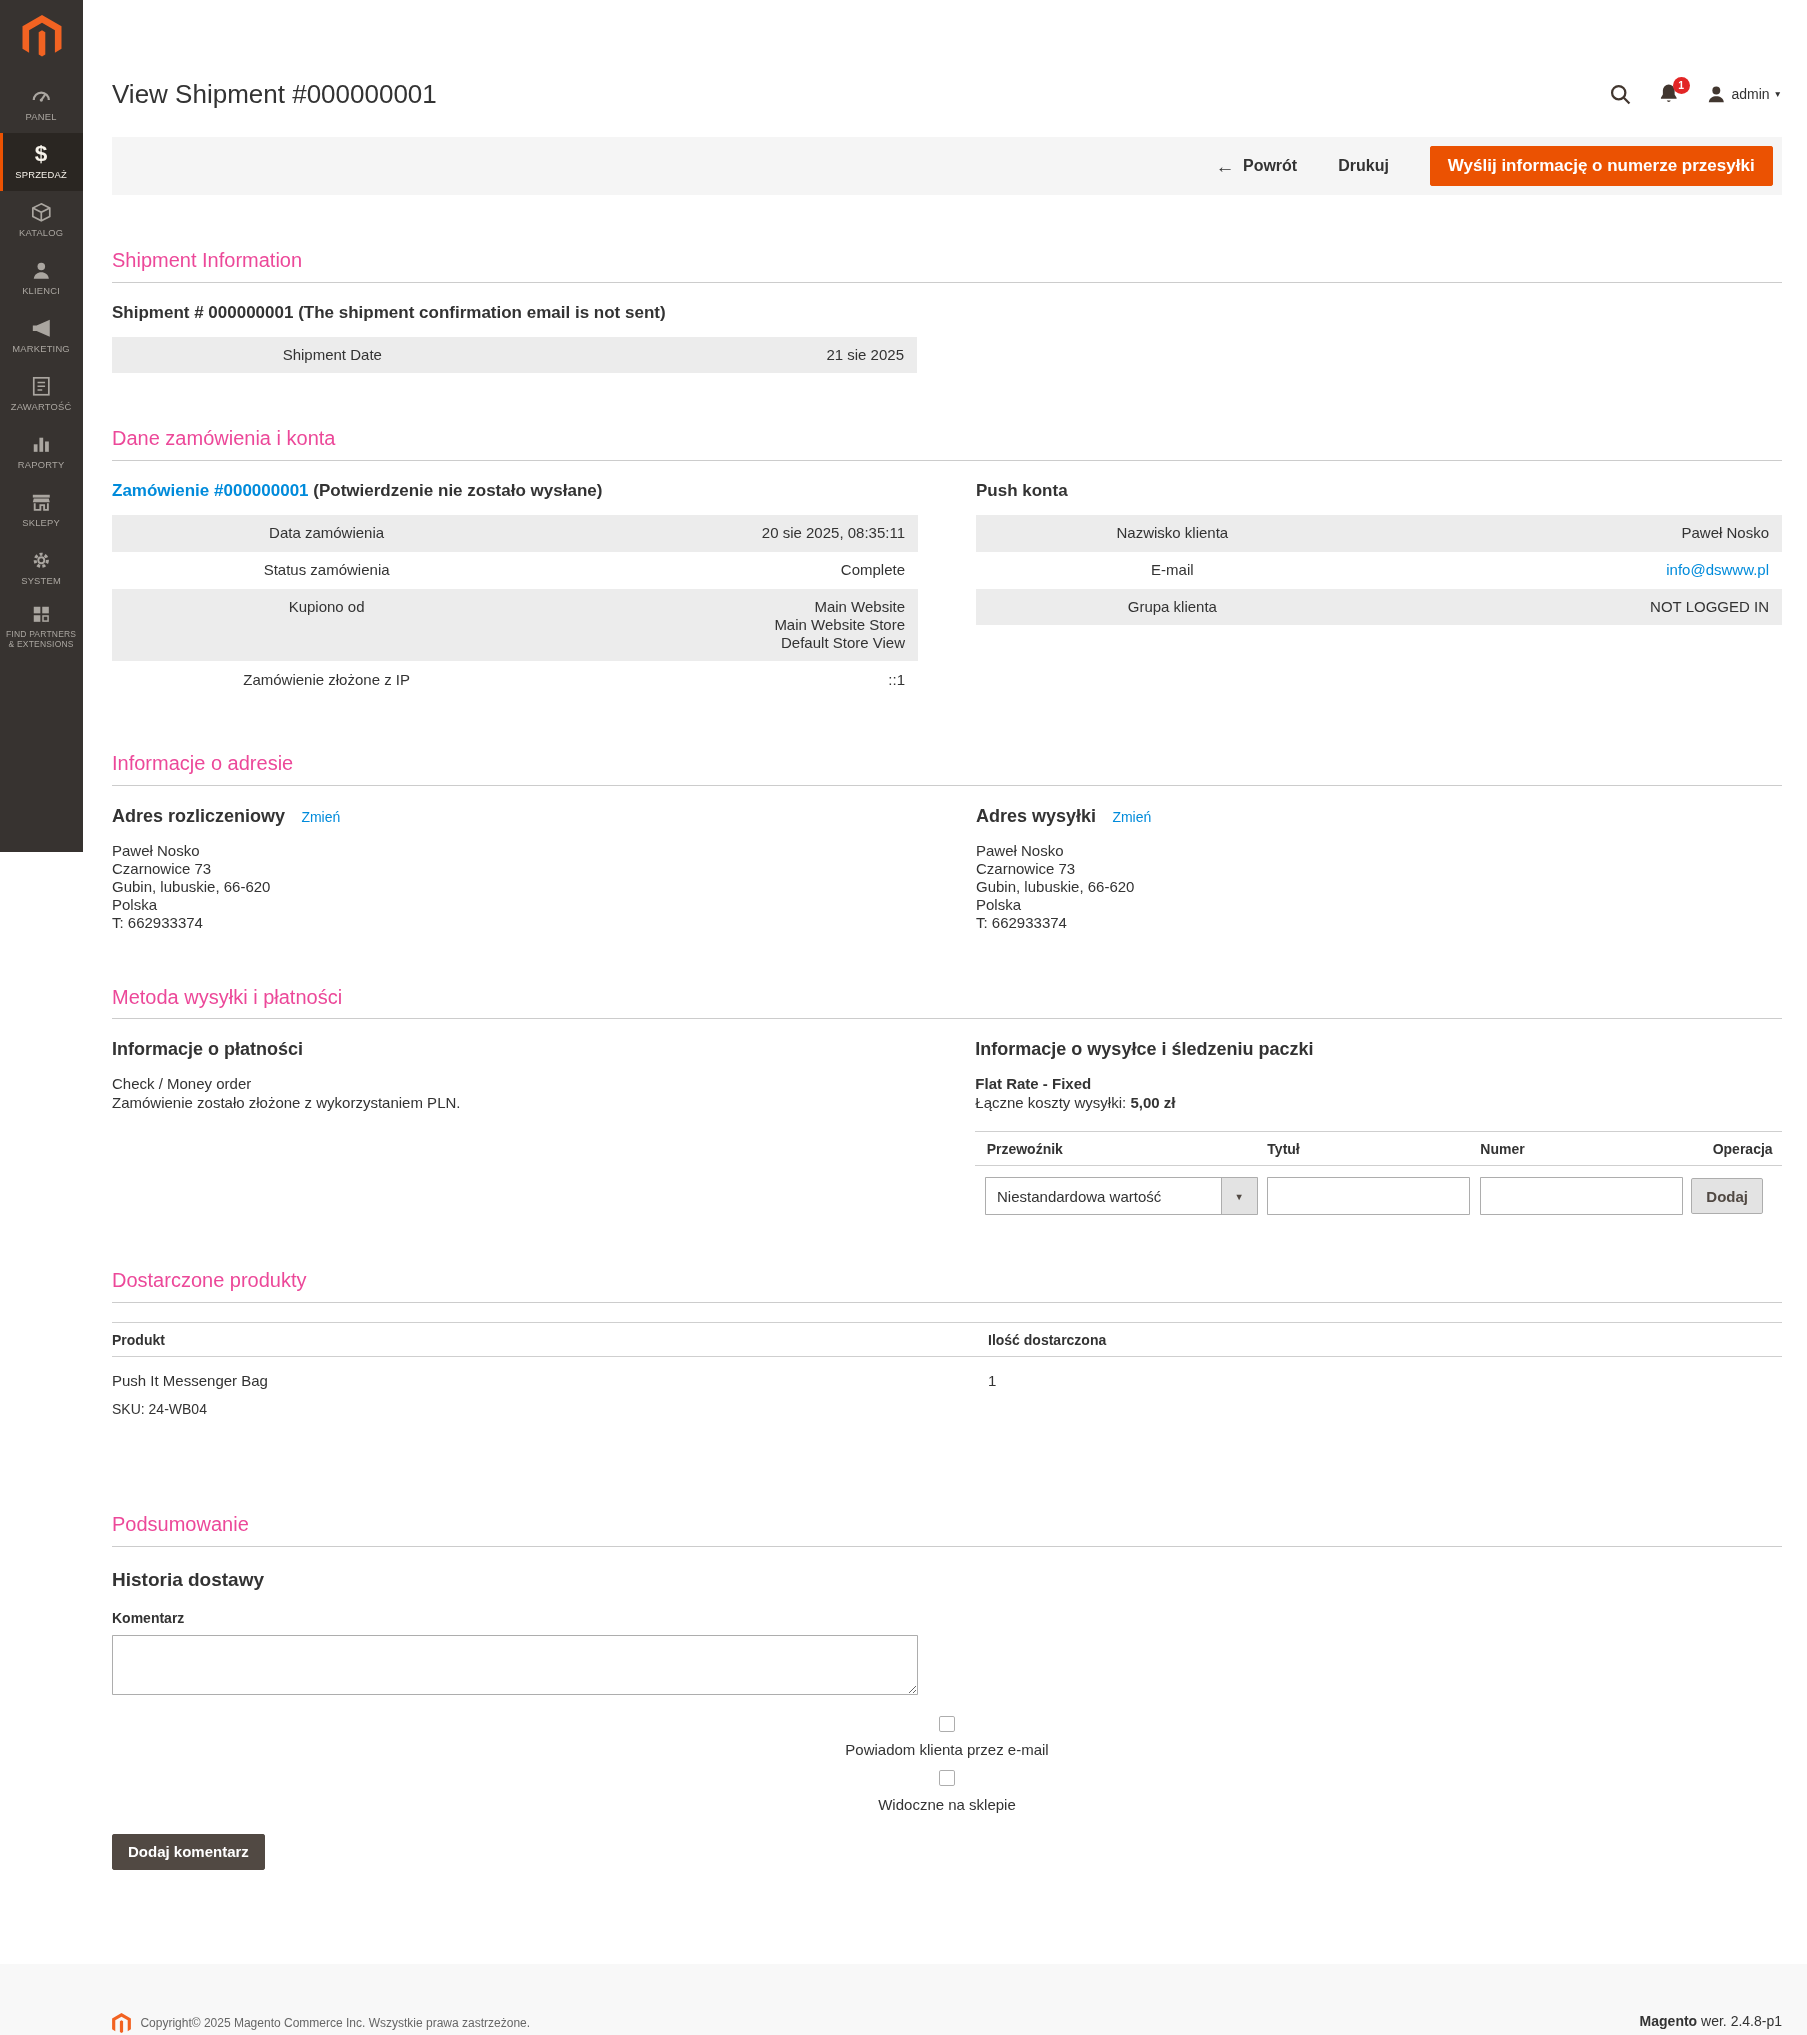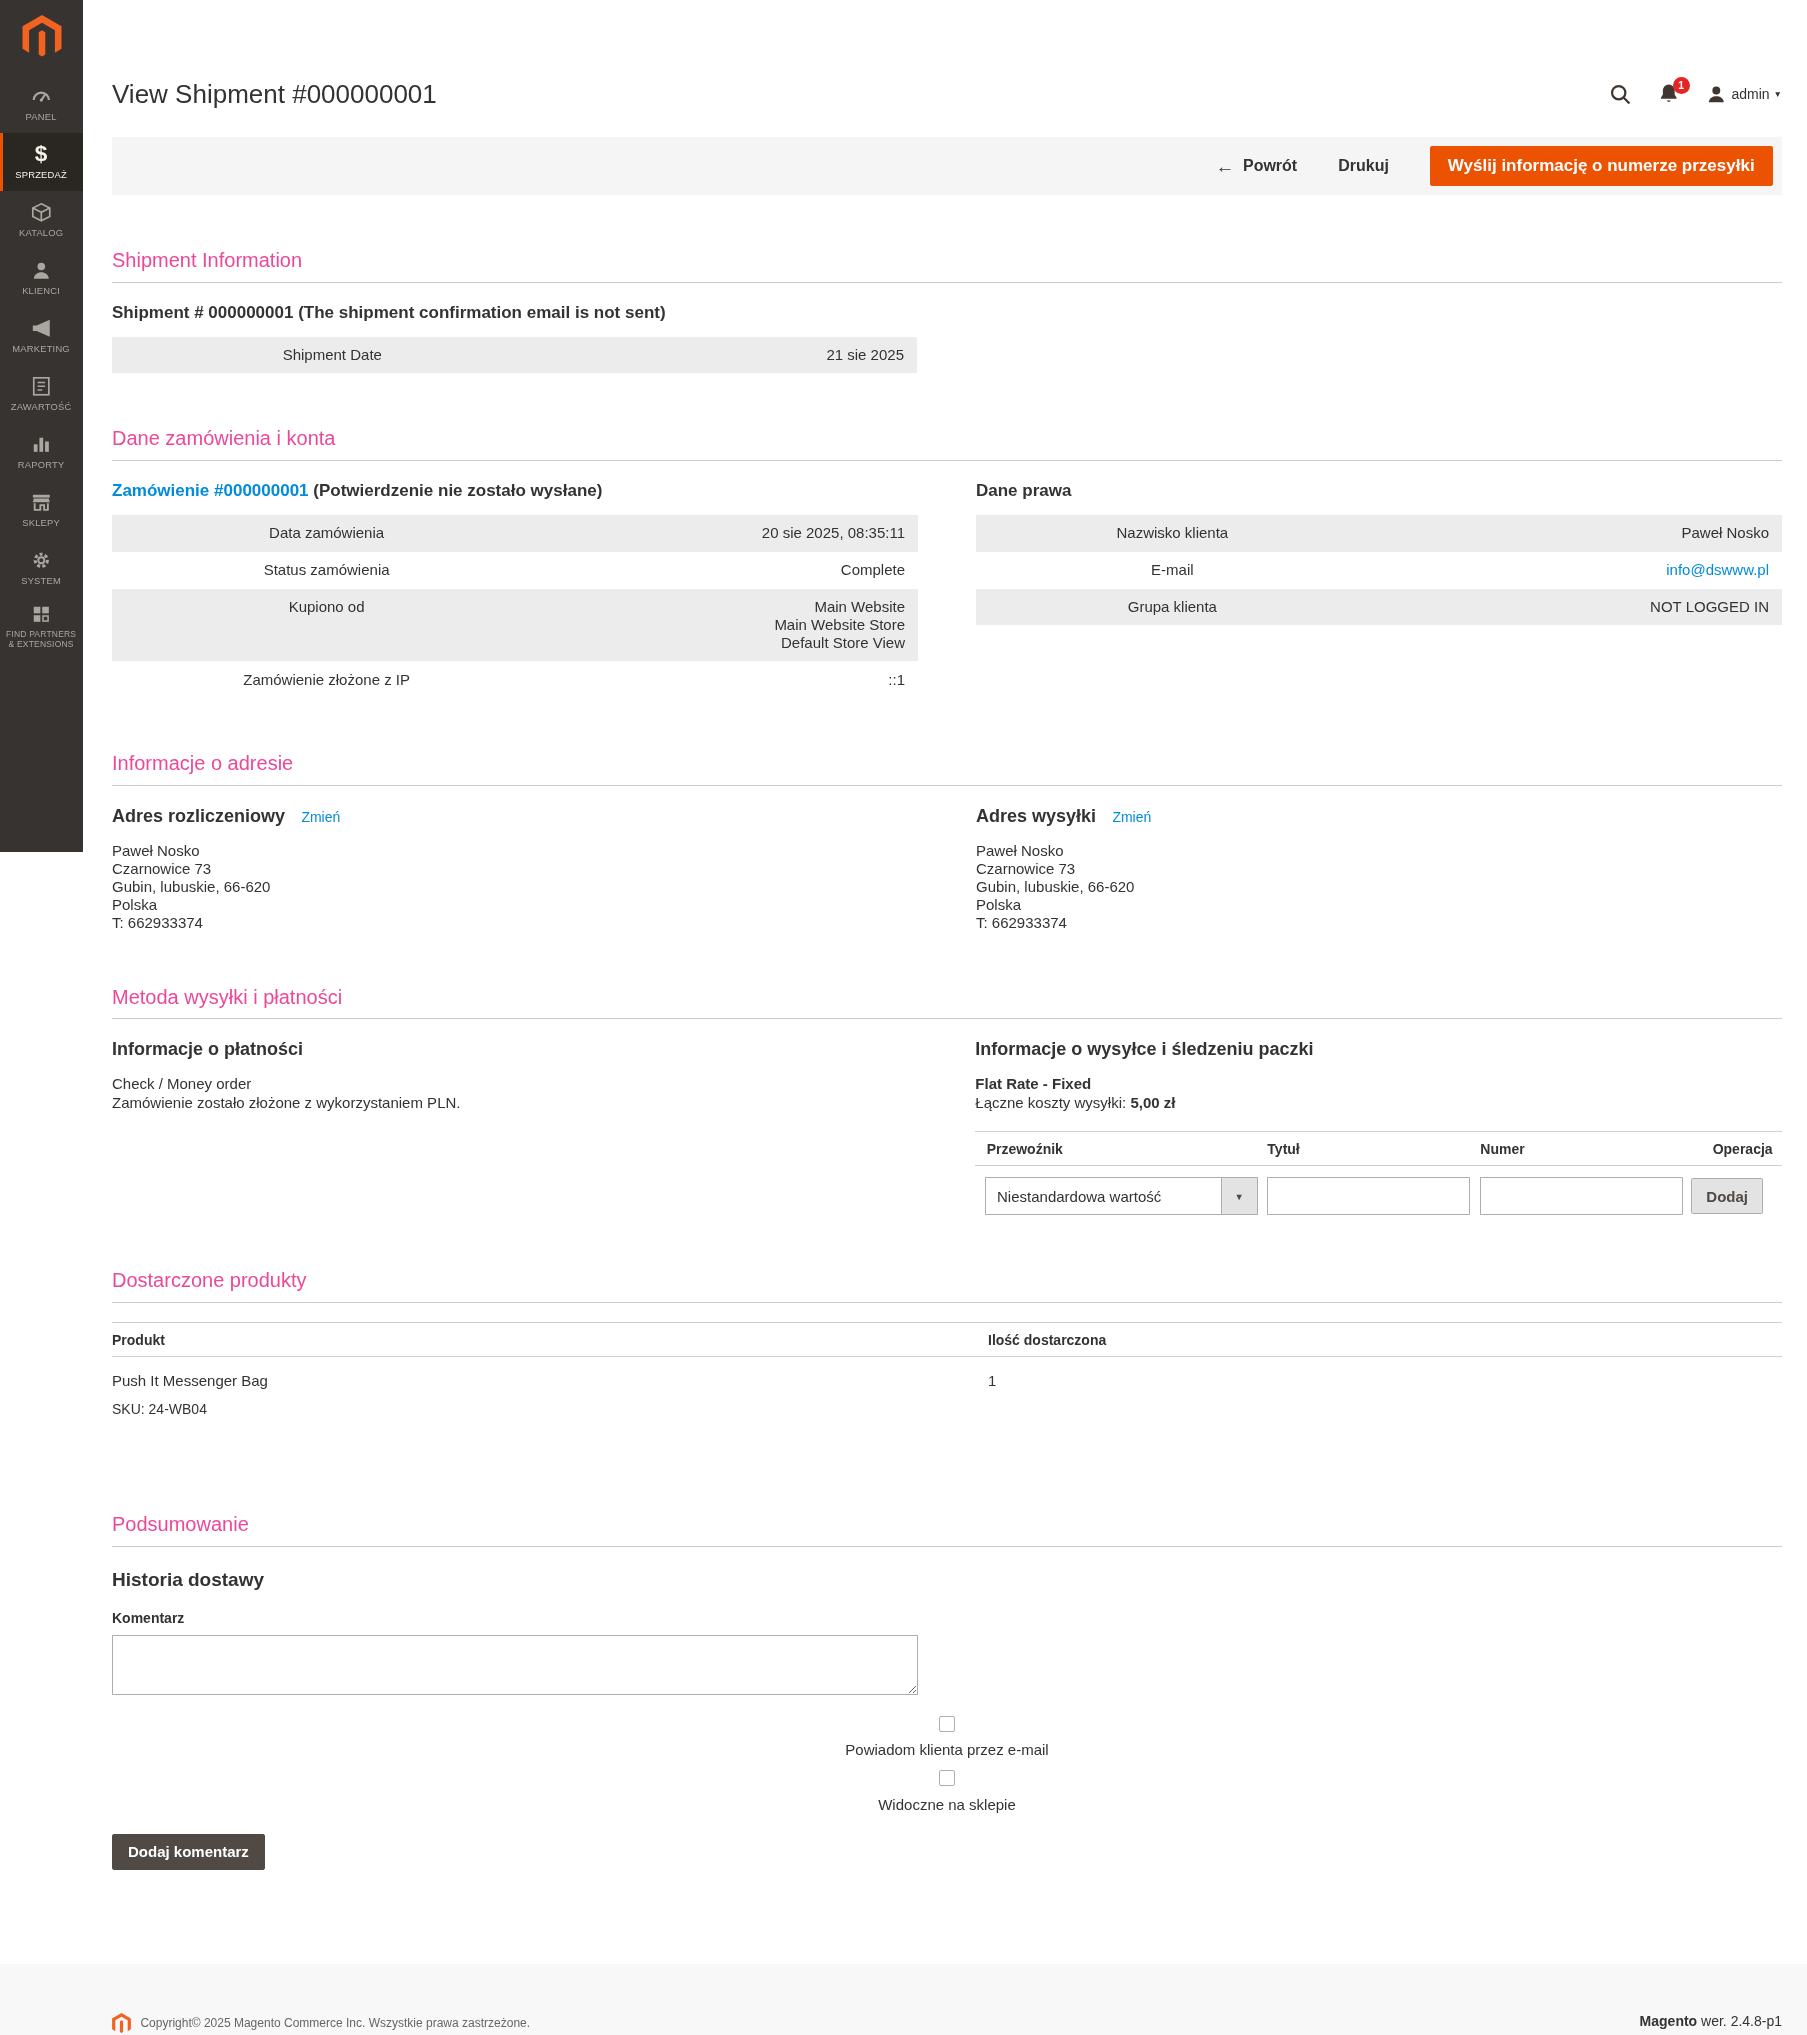--- a/index.html
+++ b/index.html
@@ -286,21 +286,21 @@
 Default Store View</td>
             </tr>
             <tr>
               <th>Zamówienie złożone z IP</th>
               <td>::1</td>
             </tr>
           </tbody>
             </table>
         </div>
         <div class="col">
-          <h3 class="sub-title">Dane prawa</h3>
+          <h3 class="sub-title">Push konta</h3>
           <table class="info-table">
             <tbody>
                 <tr>
               <th>Nazwisko klienta</th>
               <td>Paweł Nosko</td>
             </tr>
             <tr>
               <th>E-mail</th>
               <td><a class="link">info@dswww.pl</a></td>
             </tr>

